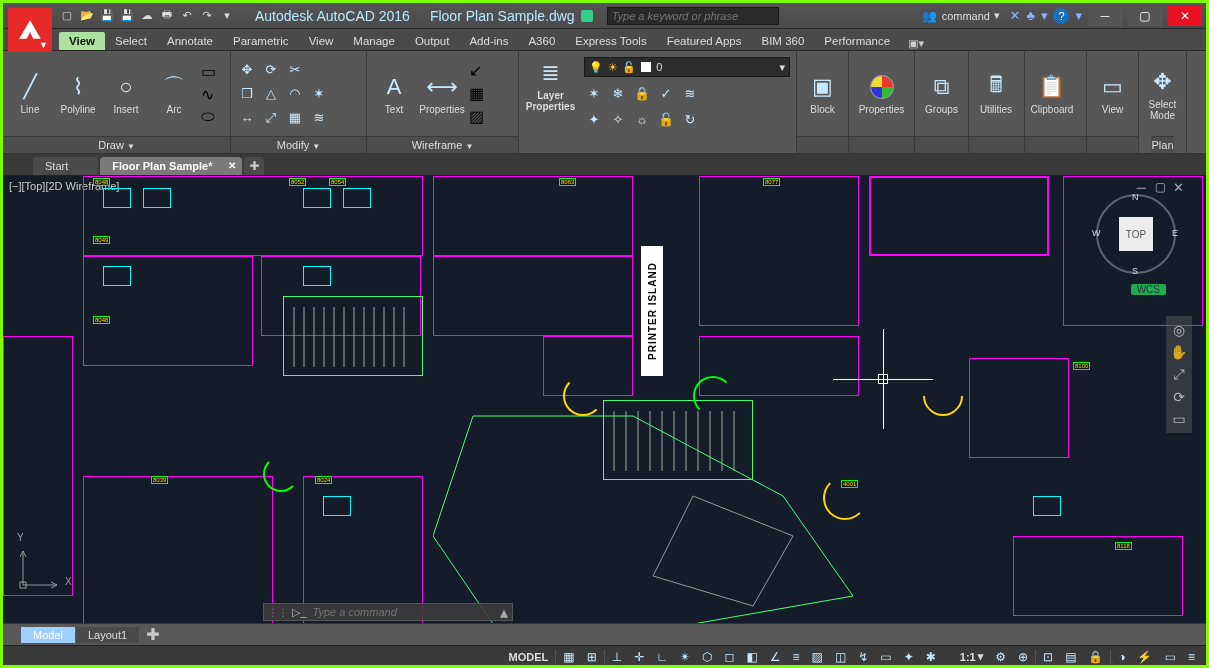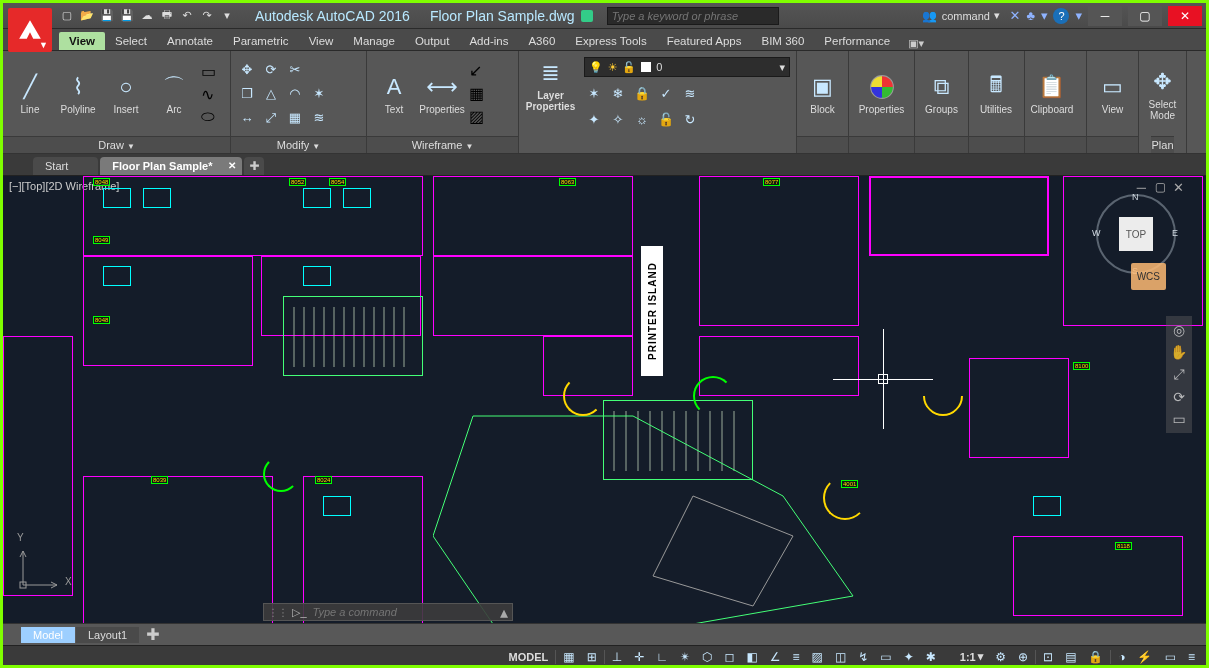--- a/index.html
+++ b/index.html
@@ -53,21 +53,21 @@
   .ftab .x { position: absolute; right: 6px; top: 3px; font-size: 10px; }
   .ftab-add { width: 20px; height: 18px; background: #4a4a4a; color: #ccc; text-align: center; line-height: 18px; font-size: 12px; cursor: pointer; border-top-left-radius:4px;border-top-right-radius:4px;}
 
   
   .drawing { position: relative; height: 447px; background: #141c29; overflow: hidden; }
   .view-label { position: absolute; top: 4px; left: 6px; color: #ccc; font-size: 11px; }
   .viewcube { position: absolute; top: 18px; right: 30px; width: 80px; height: 80px; display: flex; align-items:center; justify-content:center; }
   .vc-ring { position: absolute; width: 80px; height: 80px; border: 2px solid #8894a0; border-radius: 50%; opacity: .6; }
   .vc-top { width: 34px; height: 34px; background: #ececec; color: #555; font-size: 10px; display:flex;align-items:center;justify-content:center; cursor: pointer; }
   .vc-dir { position: absolute; font-size: 9px; color: #d0d8e0; }
-  .wcs-badge { position: absolute; top: 87px; right: 40px; padding: 8px 6px; background: #fdba74; color: #333; font-size: 10px; border-radius: 2px; cursor: pointer; opacity:.85; }
+  .wcs-badge { position: absolute; top: 108px; right: 40px; padding: 0 6px; background: #22c55e; color: #333; font-size: 10px; border-radius: 2px; cursor: pointer; opacity:.85; }
   .viewctrl-min { position: absolute; top: 4px; right: 60px; color: #aaa; font-size: 13px; cursor: pointer; }
   .viewctrl-max { position: absolute; top: 4px; right: 40px; color: #aaa; font-size: 12px; cursor: pointer; }
   .viewctrl-close { position: absolute; top: 4px; right: 22px; color: #aaa; font-size: 13px; cursor: pointer; }
   .navbar { position: absolute; top: 140px; right: 14px; width: 26px; background: rgba(100,100,100,.4); display: flex; flex-direction: column; gap: 6px; padding: 6px 0; align-items: center; }
   .navbar .ni { color: #d8d8d8; font-size: 14px; cursor: pointer; opacity:.8; }
   .crosshair-h { position:absolute; top:203px; left:830px; width:100px; border-top:1px solid #fff;}
   .crosshair-v { position:absolute; top:153px; left:880px; height:100px; border-left:1px solid #fff;}
   .crosshair-box { position:absolute; top:198px; left:875px; width:10px;height:10px; border:1px solid #fff;}
   .ucs { position: absolute; bottom: 22px; left: 10px; color: #999; font-size: 10px; }
   .ucs-y { position:absolute; bottom:58px; left:4px;}

